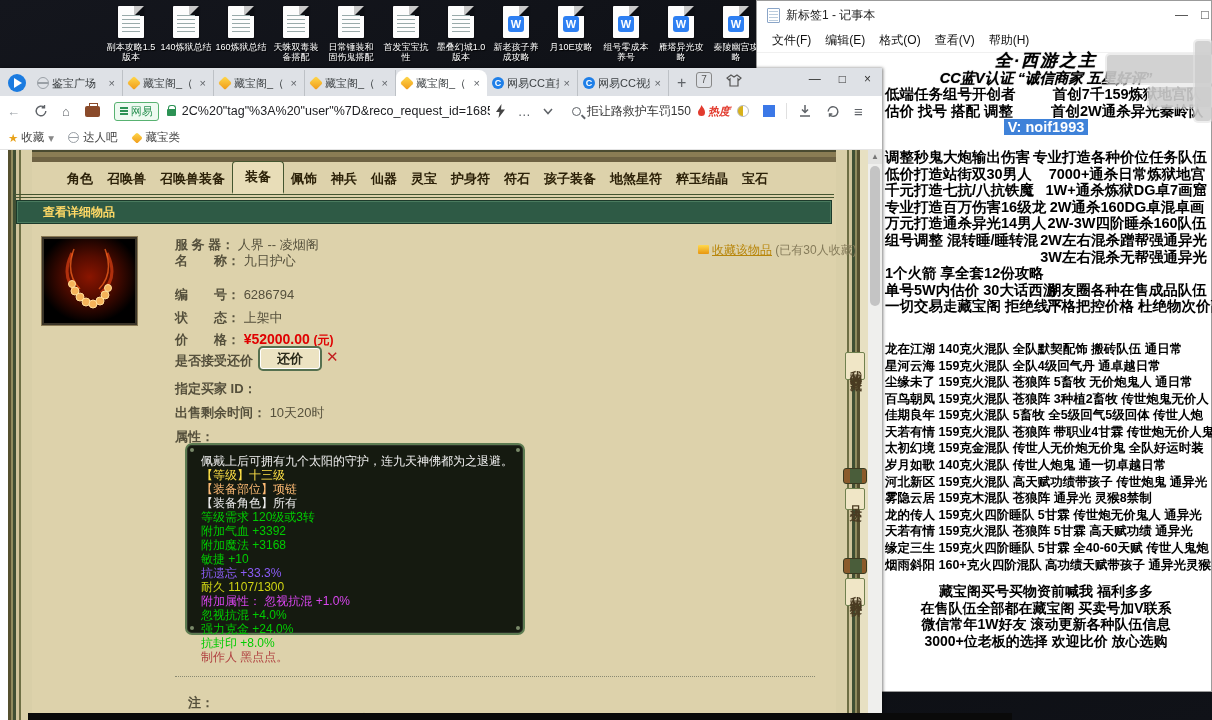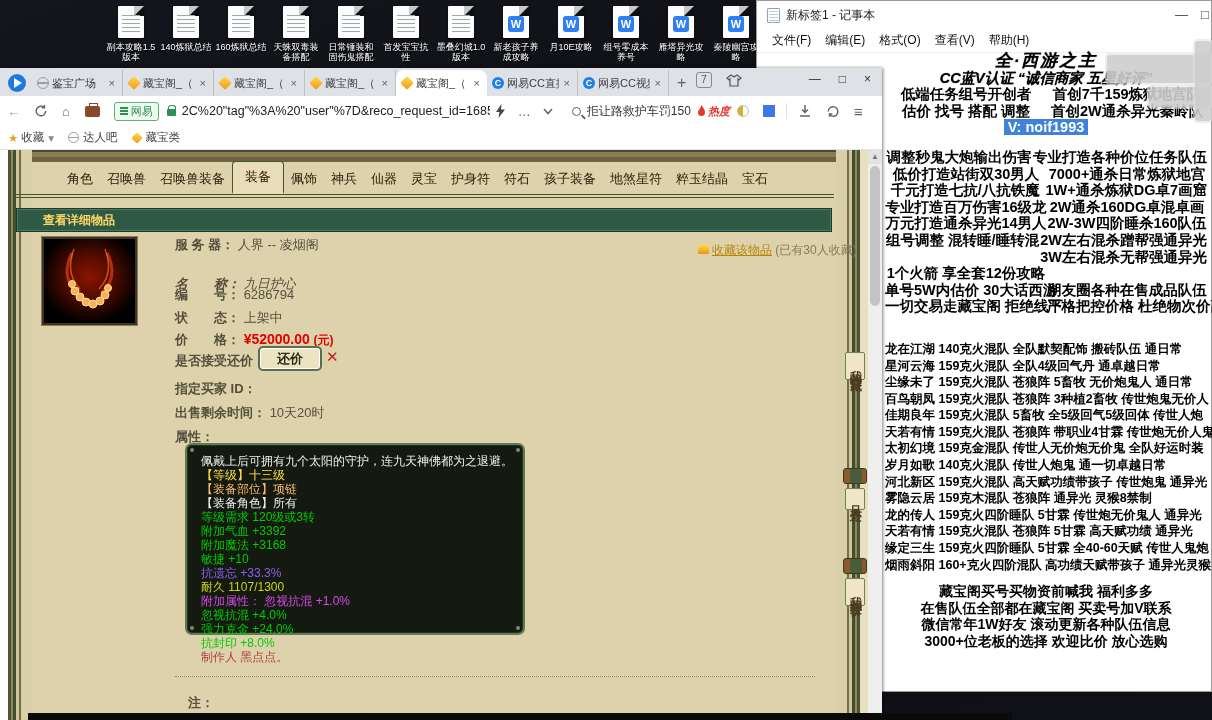--- a/index.html
+++ b/index.html
@@ -35,21 +35,21 @@
   .np-ctrl{position:absolute;top:6px;font-size:13px;color:#444;}
   .np-menu{height:24px;display:flex;align-items:center;font-size:12px;color:#111;padding-left:8px;border-bottom:1px solid #f0f0f0;}
   .np-menu span{padding:0 7px;cursor:pointer;}
   .np-body{position:absolute;left:128px;top:52px;width:322px;color:#000;font-weight:bold;}
   .ln{line-height:16.6px;font-size:14.5px;white-space:nowrap;}
   .ln.big{font-size:17px;text-align:center;font-style:italic;letter-spacing:2px;
        text-shadow:0 0 1px #555;}
   .ln.c2{text-align:center;font-size:14.5px;}
   .ln.c2 .cursive{font-style:italic;text-shadow:0 0 1px #666;}
   .ln.two{display:flex;}
-  .ln.two .lc{width:162px;text-align:center;}
+  .ln.two .lc{width:162px;text-align:left;}
   .ln.two .rc{flex:1;text-align:center;}
   .ln.team{font-size:12.5px;text-align:left;}
   .ln.cen{text-align:center;font-size:14px;}
   .ln.hl{text-align:center;}
   .ln.hl b{background:#3f82d9;color:#fff;padding:0 4px;}
   .mosaic{position:absolute;background:rgba(205,205,205,.9);border-radius:3px;
        box-shadow:0 0 0 2px rgba(225,225,225,.6);}
 
   
   .browser{position:absolute;left:0;top:68px;width:882px;height:652px;z-index:2;background:#fff;
@@ -112,28 +112,28 @@
   
   .page{position:absolute;left:0;top:82px;width:882px;height:570px;background:#fff;overflow:hidden;}
   .ftop{position:absolute;left:8px;top:0;width:852px;height:12px;
        background:linear-gradient(#4a4a30 0 2px,#8a7c54 2px 7px,#6e6243 7px 12px);}
   .fleft{position:absolute;left:8px;top:0;width:24px;height:570px;background:
        linear-gradient(90deg,#55502f 0 3px,#8f8a5d 3px 5px,#3f4f33 5px 8px,#cfc49b 8px 11px,#6e6f45 11px 13px,#d9cfa8 13px 24px);}
   .fright{position:absolute;left:836px;top:0;width:32px;height:570px;background:
        linear-gradient(90deg,#d9cfa8 0 11px,#6e6f45 11px 13px,#cfc49b 13px 16px,#3f4f33 16px 19px,#8f8a5d 19px 21px,#55502f 21px 24px,#e7e0c2 24px 32px);}
   .pbg{position:absolute;left:32px;top:12px;width:804px;height:558px;background:#ddd2ab;}
   .pnav{position:absolute;left:60px;top:14px;display:flex;align-items:flex-end;height:28px;}
-  .pnav .t{font-size:13px;font-weight:normal;color:#2c2108;padding:4px 7px;cursor:pointer;}
+  .pnav .t{font-size:13px;font-weight:bold;color:#2c2108;padding:4px 7px;cursor:pointer;}
   .pnav .t.on{background:#e8ddb8;border:1px solid #44552f;border-bottom:2px solid #e8ddb8;
        border-radius:4px 4px 0 0;padding:6px 12px;position:relative;top:2px;}
   .pdiv{position:absolute;left:14px;top:44px;width:820px;height:4px;
        background:linear-gradient(#44552f 0 1px,transparent 1px 3px,#44552f 3px 4px);}
   .greenbar{position:absolute;left:16px;top:50px;width:816px;height:24px;background:#2e5a45;
        border:1px solid #1c3a2b;box-shadow:inset 0 0 0 1px #4a7a5e;color:#ffd966;
-       font-size:12px;font-weight:bold;line-height:22px;padding-left:26px;margin-top:8px;}
+       font-size:12px;font-weight:bold;line-height:22px;padding-left:26px;}
   .itemimg{position:absolute;left:42px;top:87px;width:95px;height:88px;background:#000;
        border:2px solid #3a3428;box-shadow:0 0 0 1px #8a7a55;}
   .drow{position:absolute;font-size:13px;color:#55503c;white-space:nowrap;}
   .dlab{font-weight:bold;}
   .price{color:#e00000;font-weight:bold;font-size:14px;}
   .favline{position:absolute;left:698px;top:92px;font-size:12px;color:#857b5a;white-space:nowrap;}
   .favline .lnk{color:#b8860b;text-decoration:underline;cursor:pointer;}
   .favline .ic{display:inline-block;width:11px;height:9px;background:linear-gradient(#ffd94d,#e8960f);
        border-radius:1px;margin-right:3px;}
   .huanjia{position:absolute;left:258px;top:196px;width:64px;height:25px;background:#ece3c2;
@@ -508,21 +508,21 @@
             <circle cx="49" cy="65" r="4"></circle>
               <circle cx="56" cy="62" r="4"></circle>
               <circle cx="61" cy="56" r="4"></circle>
             <circle cx="64" cy="49" r="3.5"></circle>
               <circle cx="28" cy="45" r="3.5"></circle>
           </g>
         </svg>
       </div>
 
       <div class="drow" style="left:175px;top:86px;"><span class="dlab">服 务 器：</span> <span>人界 -- 凌烟阁</span></div>
-      <div class="drow" style="left:175px;top:125px;font-style:italic;"><span class="dlab">名　　称：</span> <span>九日护心</span></div>
+      <div class="drow" style="left:175px;top:102px;"><span class="dlab">名　　称：</span> <span>九日护心</span></div>
       <div class="drow" style="left:175px;top:136px;"><span class="dlab">编　　号：</span> <span>6286794</span></div>
       <div class="drow" style="left:175px;top:159px;"><span class="dlab">状　　态：</span> <span>上架中</span></div>
       <div class="drow" style="left:175px;top:181px;">
         <span class="dlab">价　　格：</span>
         <span class="price">¥52000.00</span>
         <span class="price" style="font-size:12px;">(元)</span>
       </div>
 
       <div class="favline">
         <span class="ic"></span><span class="lnk">收藏该物品</span> <span>(已有30人收藏)</span>

